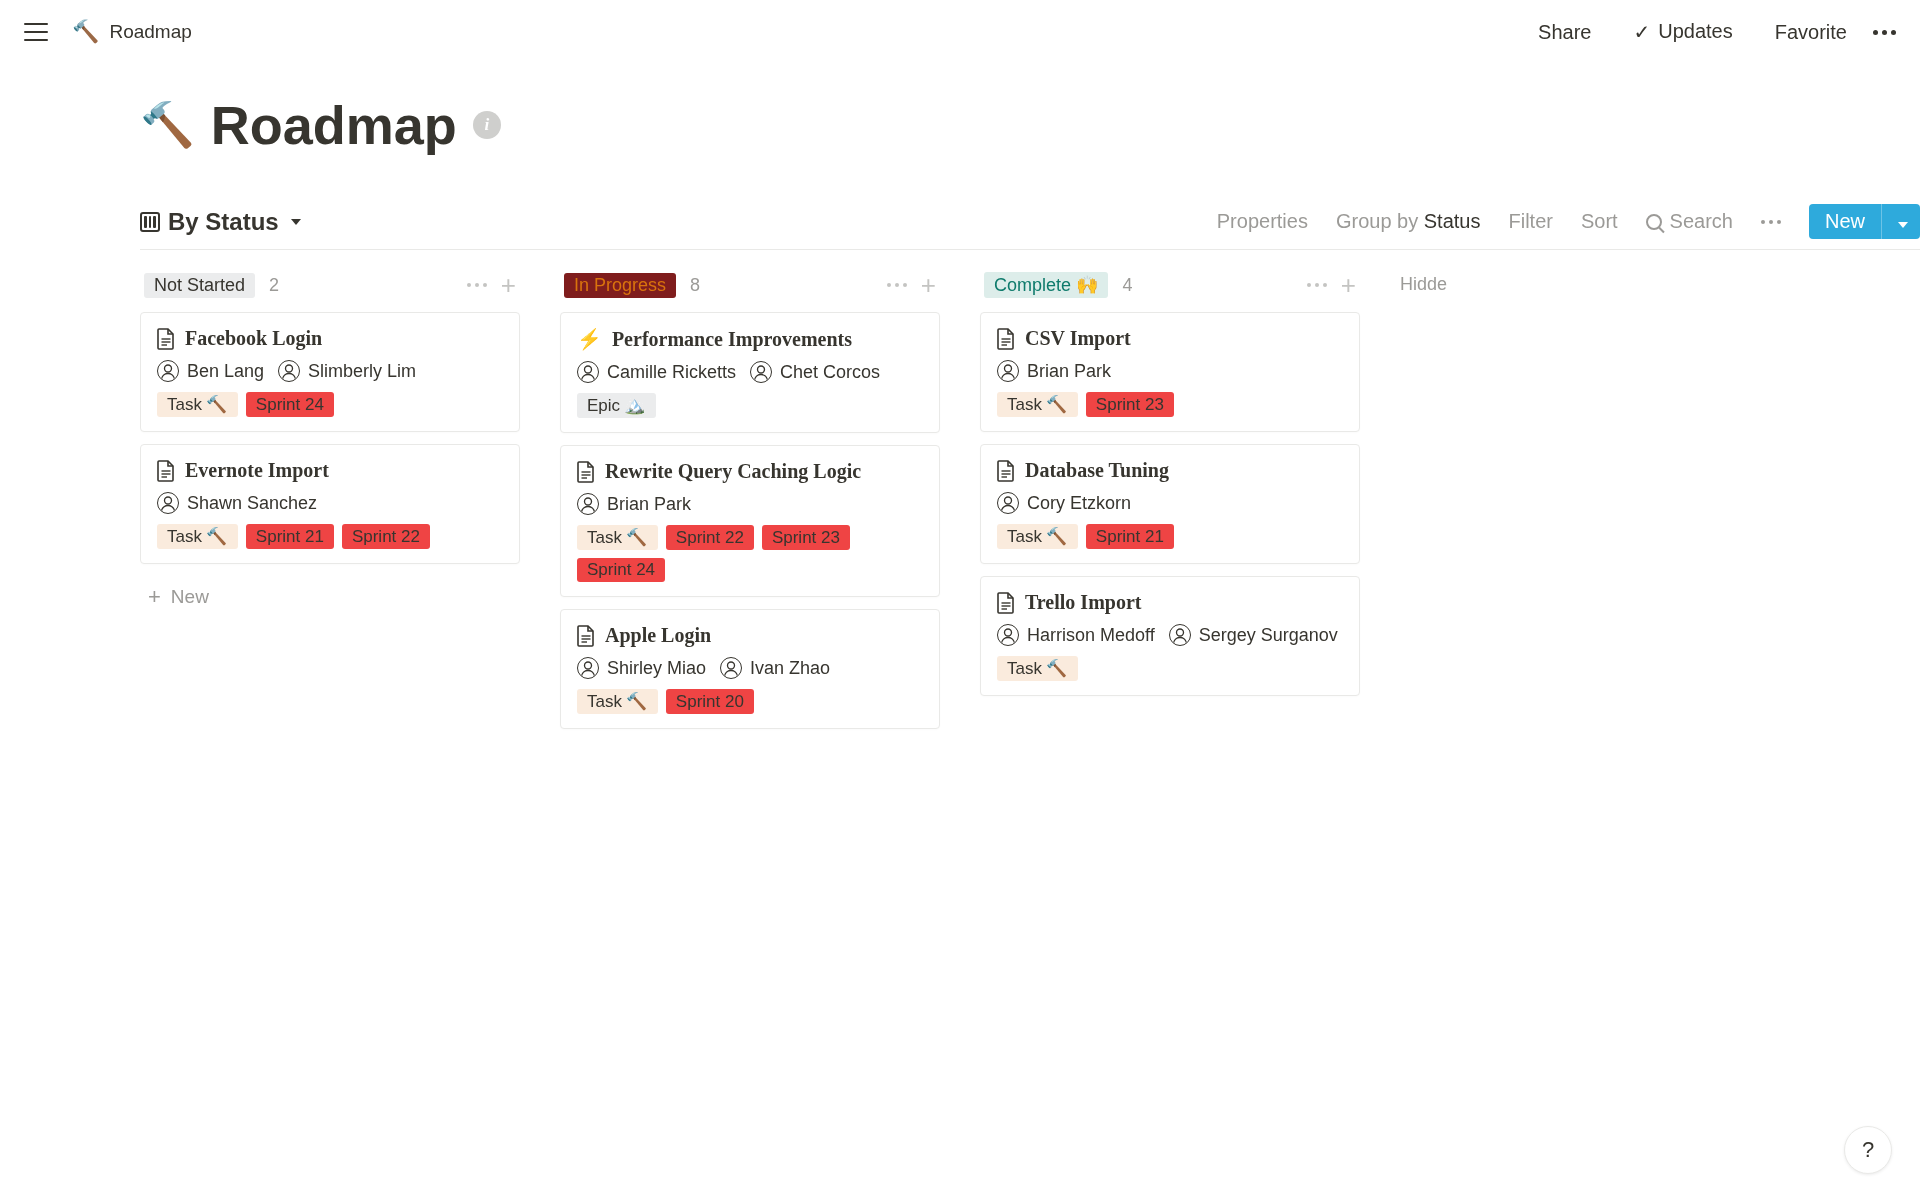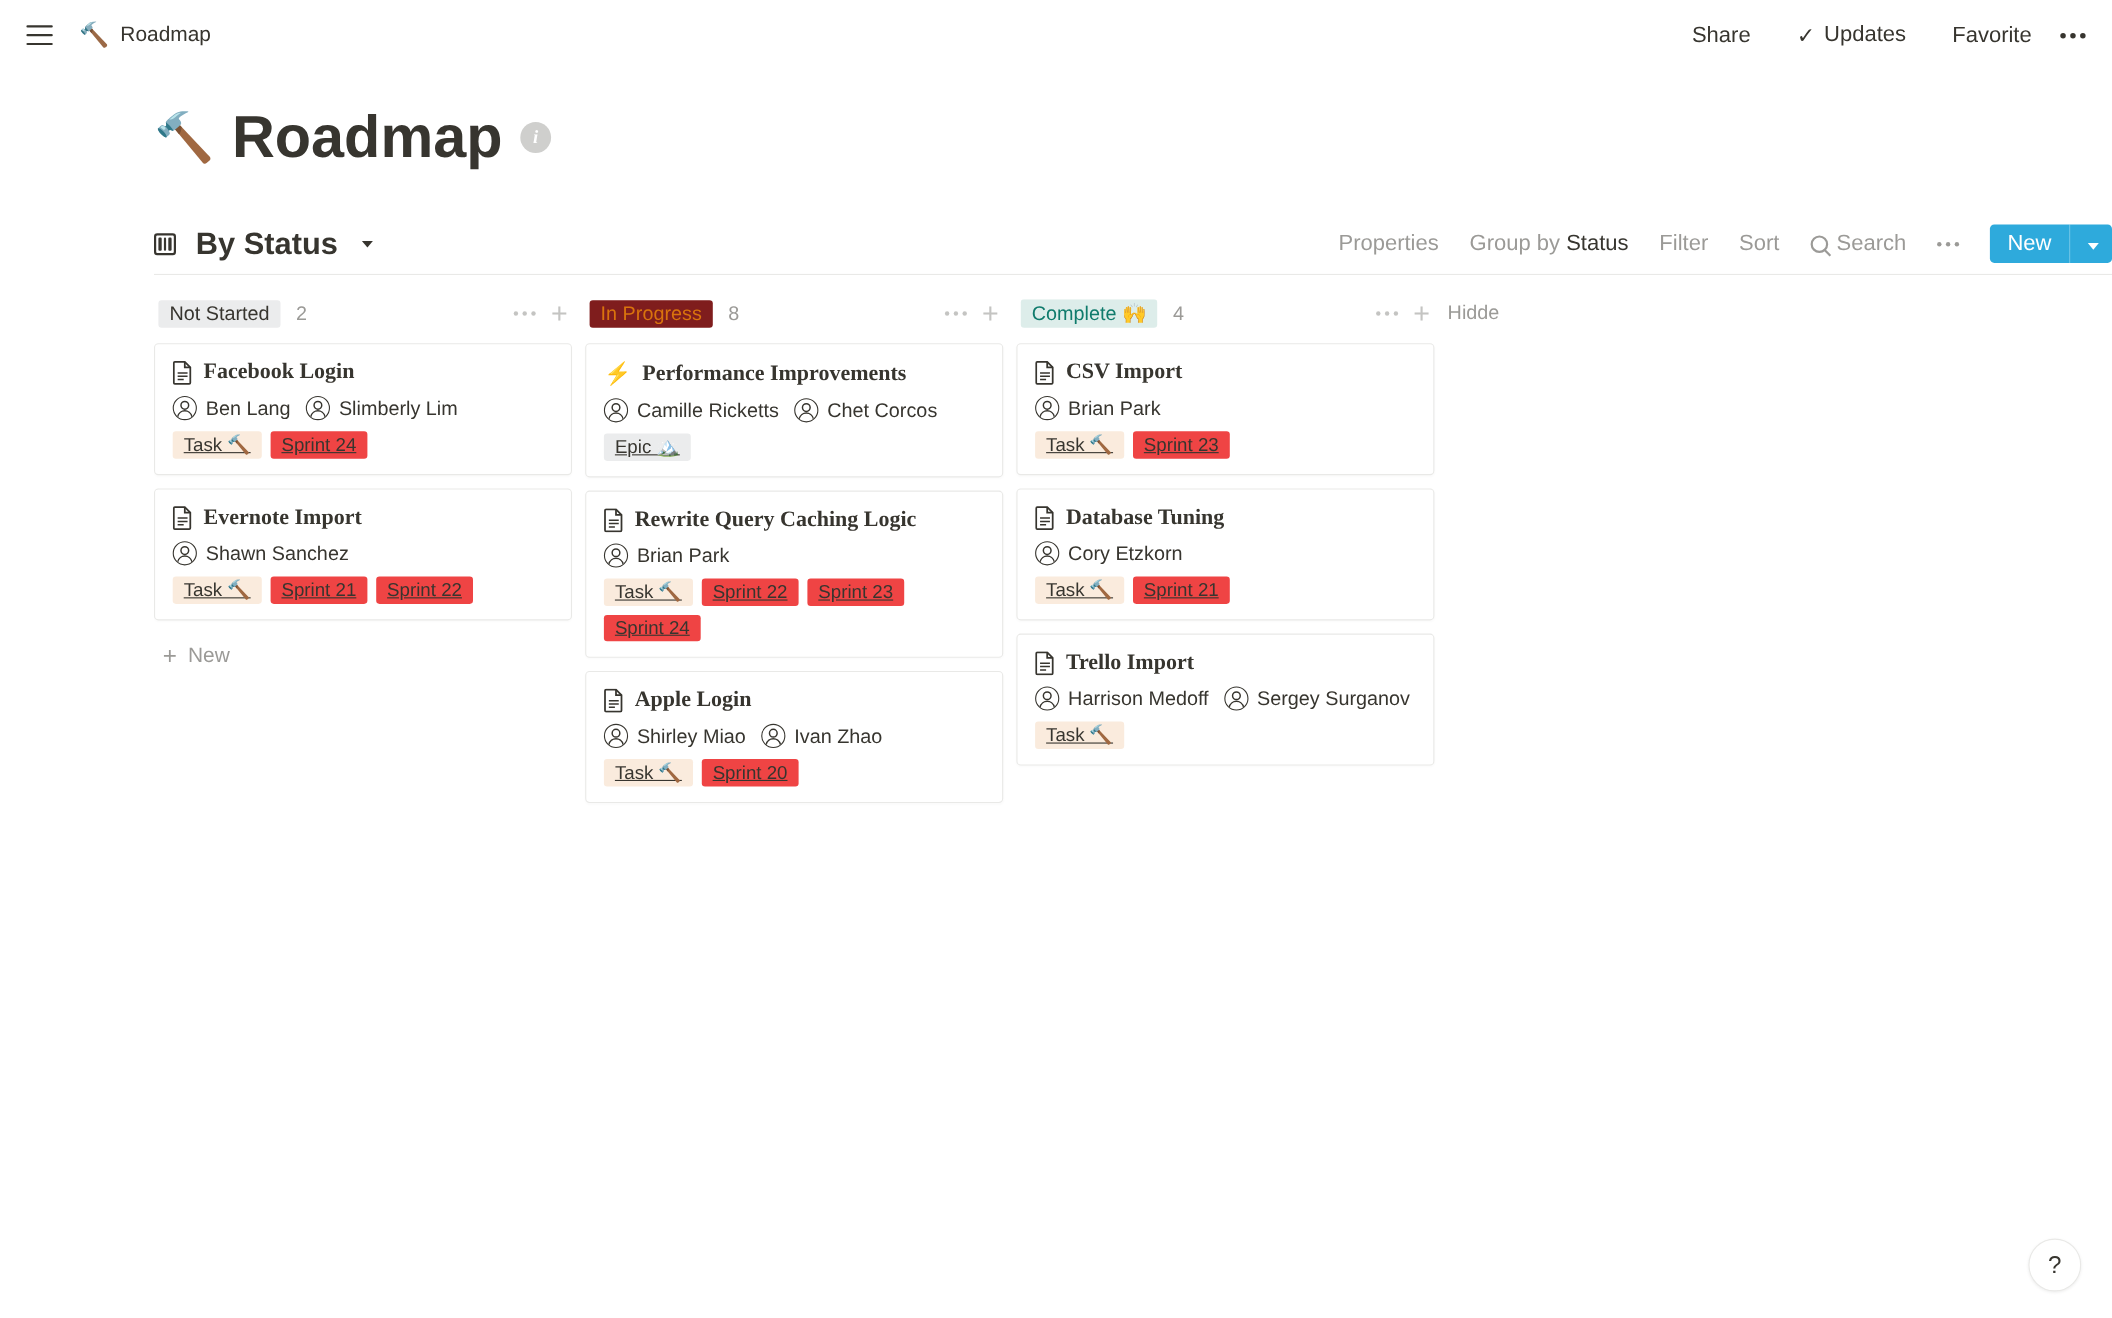--- a/index.html
+++ b/index.html
@@ -44,21 +44,21 @@
 .info-circle {
   width:28px; height:28px; border-radius:50%; background:#cfcfcd;
   display:flex; align-items:center; justify-content:center; color:#fff;
   font-style: italic; font-family: Georgia, serif; font-size:17px; font-weight:700;
 }
 
 .toolbar {
   display:flex; align-items:center; margin-top: 48px; padding-right: 0;
   padding-bottom: 10px; border-bottom: 1px solid #e9e9e7;
 }
-.view-switcher { display:flex; align-items:center; gap:18px; cursor:pointer; font-size:28px; font-weight:600; }
+.view-switcher { display:flex; align-items:center; gap:8px; cursor:pointer; font-size:24px; font-weight:600; }
 .board-icon {
   width:20px; height:20px; border:2px solid #37352f; border-radius:3px;
   display:flex; gap:2px; padding:2px;
 }
 .board-icon div { flex:1; background:#37352f; border-radius:1px; }
 .caret-down {
   display:inline-block; width:0; height:0; border-left:5px solid transparent;
   border-right:5px solid transparent; border-top:6px solid #37352f; margin-left:4px;
 }
 .toolbar-right { margin-left:auto; display:flex; align-items:center; gap:28px; font-size:20px; color:#9b9a97; }
@@ -77,21 +77,21 @@
 .tb-dots span { width:4px; height:4px; border-radius:50%; background:#9b9a97; }
 .new-btn {
   background:#2eaadc; color:#fff; border-radius:4px;
   display:flex; align-items:center; cursor:pointer; font-size:20px; font-weight:500;
 }
 .new-btn .lbl { padding:6px 16px; }
 .new-btn .dd { padding:6px 12px; border-left:1px solid rgba(255,255,255,0.3); }
 .new-btn .dd .caret { border-top-color:#fff; }
 
 .board {
-  display:flex; gap:12px; margin-top:22px; overflow-x:hidden;
+  display:flex; gap:40px; margin-top:22px; overflow-x:hidden;
   padding-right:0;
 }
 .column { width:380px; flex-shrink:0; }
 .col-header {
   display:flex; align-items:center; gap:14px; margin-bottom:14px; padding:0 4px;
 }
 .col-title {
   font-size:18px; padding:2px 10px; border-radius:3px;
 }
 .col-title.grey { background:#ebeced; color:#37352f; }
@@ -115,21 +115,21 @@
 .page-icon svg { width:100%; height:100%; display:block; }
 .bolt { font-size:20px; }
 .people { display:flex; flex-wrap:wrap; gap:6px 14px; margin-bottom:10px; }
 .person { display:flex; align-items:center; gap:8px; font-size:18px; color:#37352f; }
 .avatar {
   width:22px; height:22px; border-radius:50%; border:1.5px solid #37352f;
   display:flex; align-items:center; justify-content:center; background:#fff;
   font-size:13px; overflow:hidden;
 }
 .avatar svg { width:100%; height:100%; }
-.tags { display:flex; flex-wrap:wrap; gap:8px;text-decoration:underline; }
+.tags { display:flex; flex-wrap:wrap; gap:8px; }
 .tag {
   font-size:17px; padding:2px 10px; border-radius:3px; display:flex; align-items:center; gap:6px;
 }
 .tag.task { background:#faebdd; color:#37352f; }
 .tag.epic { background:#ebeced; color:#37352f; }
 .tag.sprint { background:#ef4444; color:#37352f; }
 
 .new-row {
   display:flex; align-items:center; gap:10px; color:#9b9a97; font-size:19px;
   padding:10px 8px; cursor:pointer;

